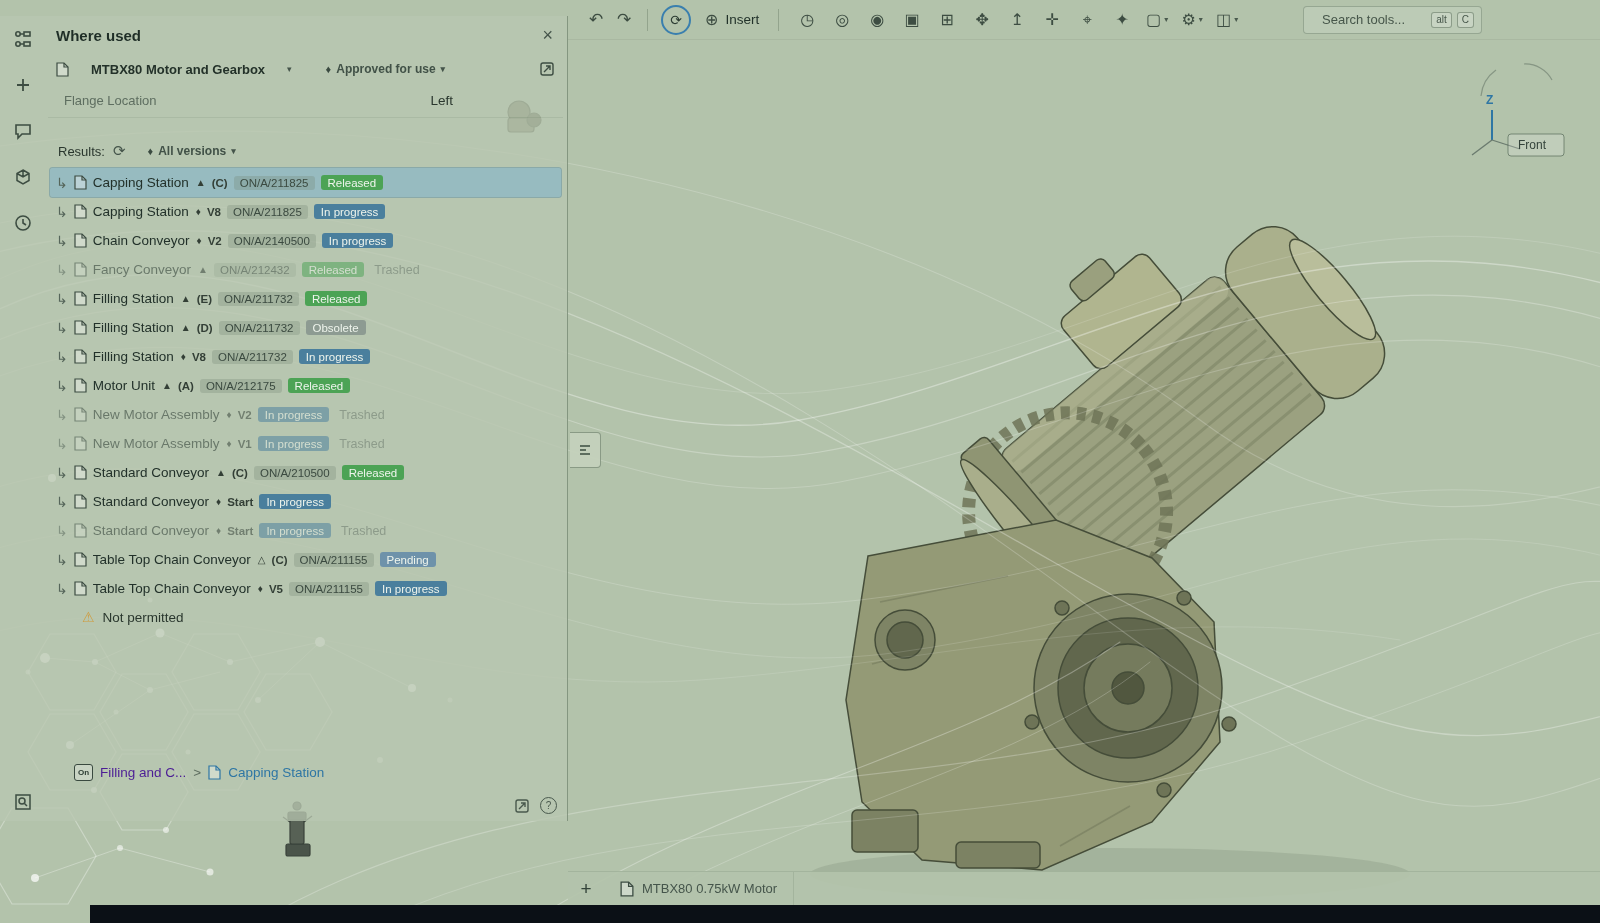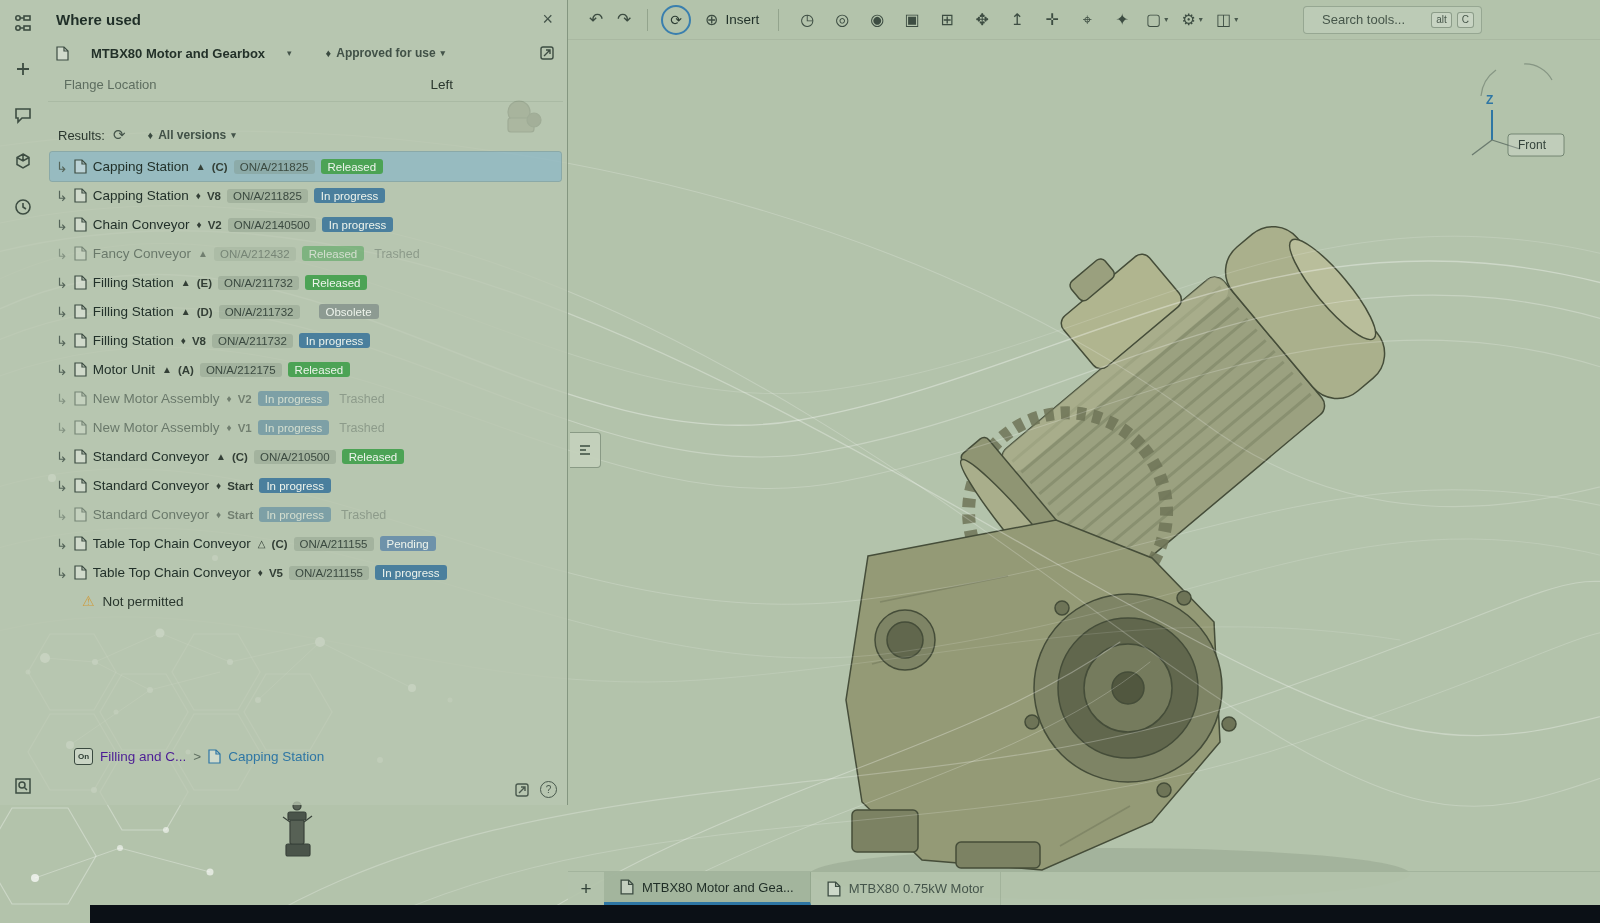--- a/index.html
+++ b/index.html
@@ -30,21 +30,21 @@
     border:1px solid rgba(80,100,80,.35);border-radius:4px;font-size:13px;color:#46564a;width:152px;}
   .search-label{white-space:nowrap;}
   .keycap{border:1px solid rgba(80,100,80,.5);border-radius:3px;font-size:10px;line-height:14px;
     padding:0 4px;color:#46564a;background:rgba(255,255,255,.18);}
   .keycap.first{margin-left:auto;}
 
   
   .viewcube{position:absolute;right:8px;top:52px;width:130px;height:125px;z-index:1;}
 
   
-  .panel{position:absolute;left:0;top:0;width:568px;height:805px;z-index:2;display:flex;
+  .panel{position:absolute;left:0;top:16px;width:568px;height:805px;z-index:2;display:flex;
     background:rgba(184,199,177,.78);border-right:1px solid rgba(70,90,70,.45);box-sizing:border-box;}
   .rail{width:46px;display:flex;flex-direction:column;align-items:center;gap:24px;
     padding-top:12px;position:relative;flex:none;}
   .rail-ic{width:22px;height:22px;display:flex;align-items:center;justify-content:center;cursor:pointer;}
   .rail-bottom{position:absolute;bottom:8px;left:12px;}
   .panel-main{flex:1;display:flex;flex-direction:column;position:relative;padding:0 4px 0 2px;box-sizing:border-box;}
 
   .panel-header{display:flex;align-items:center;height:38px;padding:0 10px 0 8px;}
   .panel-title{font-weight:bold;font-size:15px;color:#1f2e27;}
   .close-btn{margin-left:auto;font-size:18px;color:#44544a;cursor:pointer;line-height:1;}
@@ -72,21 +72,21 @@
   .arrow{color:#55655a;font-size:14px;flex:none;}
   .doc-ic{display:flex;flex:none;}
   .r-name{white-space:nowrap;}
   .marker{font-size:10px;color:#333f36;margin-left:1px;}
   .rev{font-size:11.5px;font-weight:bold;color:#333f36;}
   .chip{background:rgba(110,130,110,.28);color:#3b4a40;font-size:11.5px;padding:1px 6px;border-radius:3px;white-space:nowrap;}
   .badge{color:#eef4ec;font-size:11.5px;padding:1.5px 7px;border-radius:3px;white-space:nowrap;}
   .badge-released{background:#4ca355;}
   .badge-in-progress{background:#4a7f9d;}
   .badge-pending{background:#6e92aa;}
-  .badge-obsolete{background:#8d9b92;margin-left:13px;}
+  .badge-obsolete{background:#8d9b92;}
   .trashed{color:#667468;font-size:12.5px;margin-left:4px;}
   .result-row.selected{background:rgba(125,178,206,.55);outline:1px solid rgba(55,115,155,.35);}
   .result-row.muted{opacity:.52;}
 
   .not-permitted{display:flex;gap:8px;align-items:center;height:28px;padding-left:34px;font-size:13.5px;color:#2a372e;}
   .warn{color:#cf9b3c;font-size:14px;}
 
   .breadcrumb{position:absolute;left:14px;top:748px;display:flex;align-items:center;gap:7px;font-size:13.5px;margin-left:14px;}
   .bc-badge{width:17px;height:15px;border:1.2px solid #39493f;border-radius:3px;display:flex;align-items:center;
     justify-content:center;font-size:8px;font-weight:bold;color:#2c3c33;background:rgba(255,255,255,.25);}
@@ -698,36 +698,27 @@
 
   <div class="panel-handle">
     <svg width="16" height="16" viewBox="0 0 16 16" stroke="#3d4d42" fill="none" stroke-width="1.4">
       <path d="M3,4 H13 M3,8 H9 M3,12 H13"></path>
     </svg>
   </div>
 
   <div class="tabbar">
     <div class="add-tab">+</div>
     <div style="display:flex;align-items:stretch;">
-  <div class="tab active">
+
+  <div class="tab">
     <span class="doc-ic">
       <svg width="14" height="16" viewBox="0 0 13 15">
               <path d="M1,1 h7 l4,4 v9 h-11 z" fill="rgba(255,255,255,.35)" stroke="#3c4c42" stroke-width="1.2"></path>
               <path d="M8,1 v4 h4" fill="none" stroke="#3c4c42" stroke-width="1.2"></path>
             </svg>
     </span>
-    <span class="tab-label">MTBX80 Motor and Gea...</span>
-  </div>
-
-  <div class="tab">
-    <span class="doc-ic">
-      <svg width="14" height="16" viewBox="0 0 13 15">
-              <path d="M1,1 h7 l4,4 v9 h-11 z" fill="rgba(255,255,255,.35)" stroke="#3c4c42" stroke-width="1.2"></path>
-              <path d="M8,1 v4 h4" fill="none" stroke="#3c4c42" stroke-width="1.2"></path>
-            </svg>
-    </span>
     <span class="tab-label">MTBX80 0.75kW Motor</span>
   </div>
 </div>
   </div>
 
   <div class="bottom-bar"></div>
 </div>
 
 </body></html>

